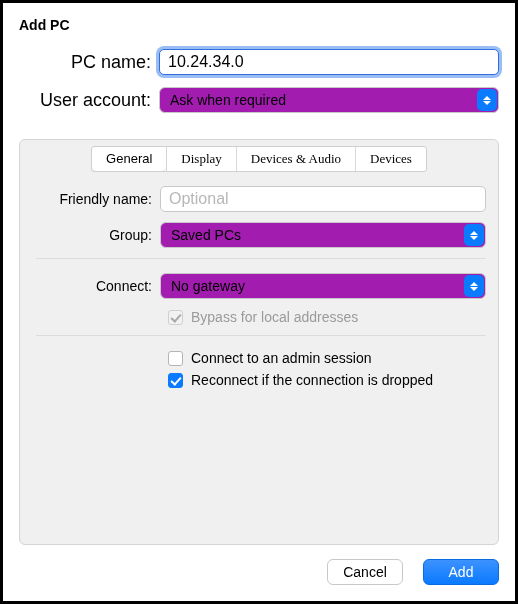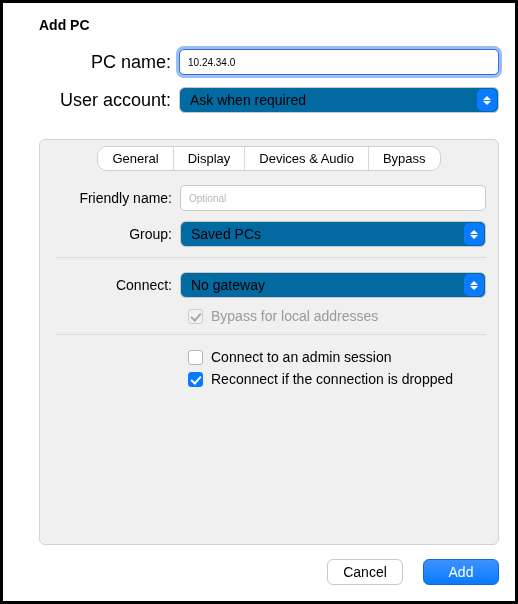--- a/index.html
+++ b/index.html
@@ -5,51 +5,51 @@
   * { box-sizing: border-box; margin: 0; padding: 0; }
   body {
     font-family: -apple-system, BlinkMacSystemFont, "Helvetica Neue", Arial, sans-serif;
     font-size: 13px;
     color: #000;
     background: #fff;
     width: 518px;
     height: 604px;
     border: 3px solid #000;
   }
-  .window { padding: 14px 16px 16px 16px; display: flex; flex-direction: column; height: 100%; margin-left: 20px; }
+  .window { padding: 14px 16px 16px 16px; display: flex; flex-direction: column; height: 100%; }
   .title { font-weight: 700; font-size: 14px; margin-bottom: 16px; }
   .form-row { display: flex; align-items: center; margin-bottom: 12px; }
   .form-label { width: 140px; text-align: right; padding-right: 8px; font-size: 18px; }
   .text-input {
     flex: 1; height: 26px; border: 1px solid #c8c8c8; border-radius: 5px;
-    padding: 0 8px; font-size: 10px; background: #fff;
+    padding: 0 8px; font-size: 16px; background: #fff;
   }
   .text-input.focused { border: 1px solid #2f6fe0; box-shadow: 0 0 0 3px rgba(73,134,236,0.55); }
   .text-input::placeholder { color: #b7b7b7; }
   .select-wrap { flex: 1; position: relative; }
   .select {
     width: 100%; height: 26px; border: 1px solid #c8c8c8; border-radius: 6px;
-    padding: 0 28px 0 10px; font-size: 14px; background: #0369a1; display: flex; align-items: center;
+    padding: 0 28px 0 10px; font-size: 14px; background: #a21caf; display: flex; align-items: center;
   }
   .select-btn {
     position: absolute; right: 2px; top: 2px; width: 20px; height: 22px;
     background: #0a7aff; border-radius: 5px; display: flex; flex-direction: column;
     align-items: center; justify-content: center; gap: 1px;
   }
   .select-btn .tri-up, .select-btn .tri-down {
     width: 0; height: 0; border-left: 4px solid transparent; border-right: 4px solid transparent;
   }
   .select-btn .tri-up { border-bottom: 4px solid #fff; }
   .select-btn .tri-down { border-top: 4px solid #fff; }
 
   .tab-panel { background: #f0f0f0; border: 1px solid #d4d4d4; border-radius: 6px; padding: 0; margin-top: 14px; flex: 1; display: flex; flex-direction: column; }
   .tab-bar { display: flex; justify-content: center; padding-top: 6px; margin-bottom: 14px; }
-  .seg { display: flex; background: #ffffff; border: 1px solid #cfcfcf; border-radius: 10px; overflow: hidden; }
+  .seg { display: flex; background: #ffffff; border: 1px solid #cfcfcf; border-radius: 3px; overflow: hidden; }
   .seg-item { padding: 4px 14px; font-size: 13px; color: #000; cursor: pointer; }
-  .seg-item + .seg-item { border-left: 1px solid #d9d9d9; }
+  .seg-item + .seg-item { border-left: 1px solid #d9d9d9; font-family: Liberation Serif, serif; }
   .seg-item.active { background: #fff; box-shadow: 0 1px 2px rgba(0,0,0,0.1); border-radius: 5px; position: relative; z-index: 1; }
 
   .panel-body { padding: 0 12px 14px 16px; }
   .panel-row { display: flex; align-items: center; margin-bottom: 10px; }
   .panel-label { width: 124px; text-align: right; padding-right: 8px; font-size: 14px; }
   .divider { height: 1px; background: #dcdcdc; margin: 10px 0 14px 0; }
   .check-row { display: flex; align-items: center; margin-bottom: 6px; padding-left: 132px; }
   .check-row.tight { padding-left: 132px; }
   .check {
     width: 15px; height: 15px; border: 1px solid #b5b5b5; border-radius: 3px;
@@ -98,21 +98,21 @@
       </div>
     </div>
   </div>
 
   <div class="tab-panel">
     <div class="tab-bar">
       <div class="seg">
         <div class="seg-item active"><span>General</span></div>
         <div class="seg-item"><span>Display</span></div>
         <div class="seg-item"><span>Devices &amp; Audio</span></div>
-        <div class="seg-item"><span>Bypass</span></div>
+        <div class="seg-item"><span>Devices</span></div>
       </div>
     </div>
 
     <div class="panel-body">
 
       <div class="panel-row">
         <div class="panel-label">Friendly name:</div>
         <input class="text-input" type="text" placeholder="Optional" style="">
       </div>
 

